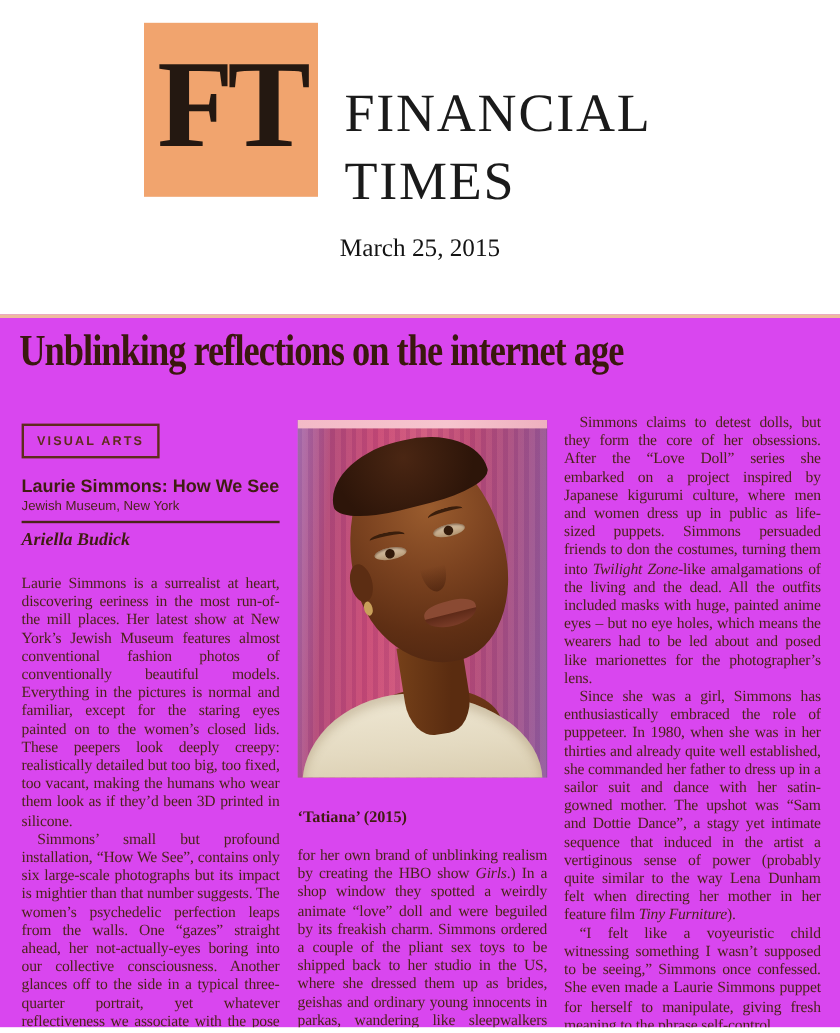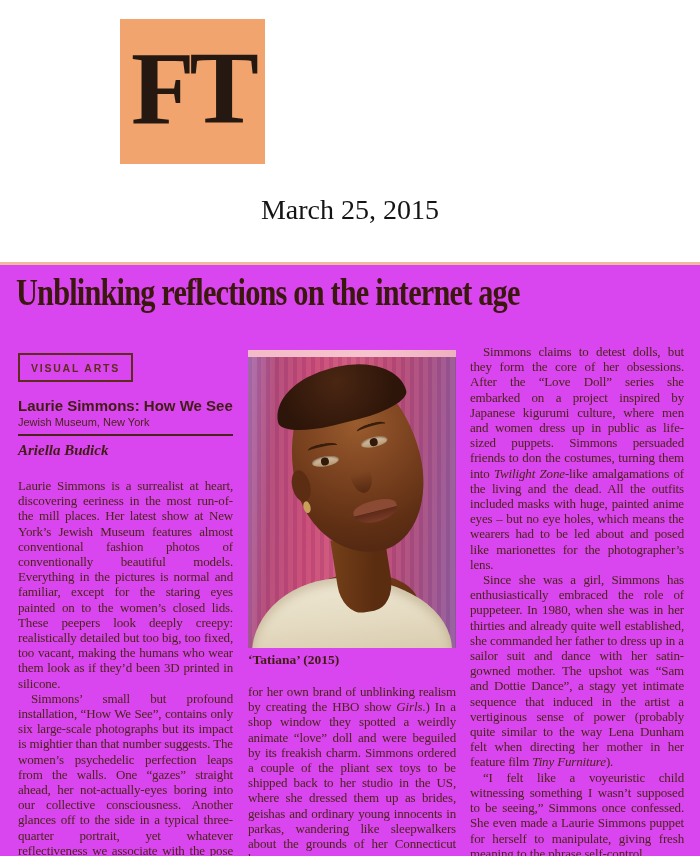--- a/index.html
+++ b/index.html
@@ -8,21 +8,21 @@
   .page { position:relative; width:700px; height:861px; background:#ffffff; }
 
   
   .ft-box { position:absolute; left:120px; top:19px; width:145px; height:145px;
             background:#f1a46e; display:flex; align-items:center; justify-content:center; }
   .ft-logo { font-family:"Liberation Serif", serif; font-weight:bold; font-size:104px;
              letter-spacing:-5px; color:#241811; line-height:1; padding-bottom:8px; }
   .brand { position:absolute; left:287px; top:66px; font-family:"Liberation Serif", serif;
            font-size:45px; line-height:57px; letter-spacing:1.5px; color:#1a1a1a; }
   .date-line { position:absolute; left:0; top:194px; width:700px; text-align:center;
-               font-size:28px; color:#141414; }
+               font-size:21px; color:#141414; }
 
   
   .article { position:absolute; left:0; top:262px; width:700px; height:594px;
              background:#d946ef; border-top:3px solid #eebb9e; overflow:hidden;
              color:#4b241a; }
   .headline { position:absolute; left:16px; top:6px; font-family:"Liberation Serif", serif;
               font-weight:bold; font-size:37px; color:#3a180e; letter-spacing:-1px;
               transform:scaleX(.82); transform-origin:left top; white-space:nowrap; }
 
   .col { position:absolute; top:0; }
@@ -91,34 +91,36 @@
   .ph-eye.l { left:21px; top:79px; transform:rotate(4deg); }
   .ph-eye.r { left:73px; top:72px; transform:rotate(1deg); }
   .ph-eye i { position:absolute; left:9px; top:1px; width:8px; height:8px;
               border-radius:50%; background:#321a0a; }
   .ph-nose { position:absolute; left:55px; top:86px; width:21px; height:38px;
              border-radius:40% 40% 50% 50%;
              background:linear-gradient(rgba(0,0,0,0) 45%, rgba(40,12,2,.38)); }
   .ph-lips { position:absolute; left:49px; top:134px; width:44px; height:21px;
              border-radius:45% 45% 55% 55% / 42% 42% 58% 58%;
              background:linear-gradient(#8a4a33 48%, #5e2a18 52%, #7a3c28); }
-  .caption { margin-top:4px; font-family:"Liberation Serif", serif; font-weight:bold;
+  .caption { margin-top:25px; font-family:"Liberation Serif", serif; font-weight:bold;
              font-size:13.5px; color:#3f1d12; line-height:16px; }
   .mid-gap { margin-top:16px; }
   .right-gap { margin-top:79px; }
 </style>
 </head>
 <body>
 
 <div class="page">
 
   <div class="ft-box">
     <span class="ft-logo">FT</span>
   </div>
   <div class="brand">
+    <div>FINANCIAL</div>
+    <div>TIMES</div>
   </div>
   <div class="date-line">March 25, 2015</div>
 
   <div class="article">
     <div class="headline">Unblinking reflections on the internet age</div>
 
     <div class="col col-left">
       <div class="section-box">
         <span>VISUAL ARTS</span>
       </div>

